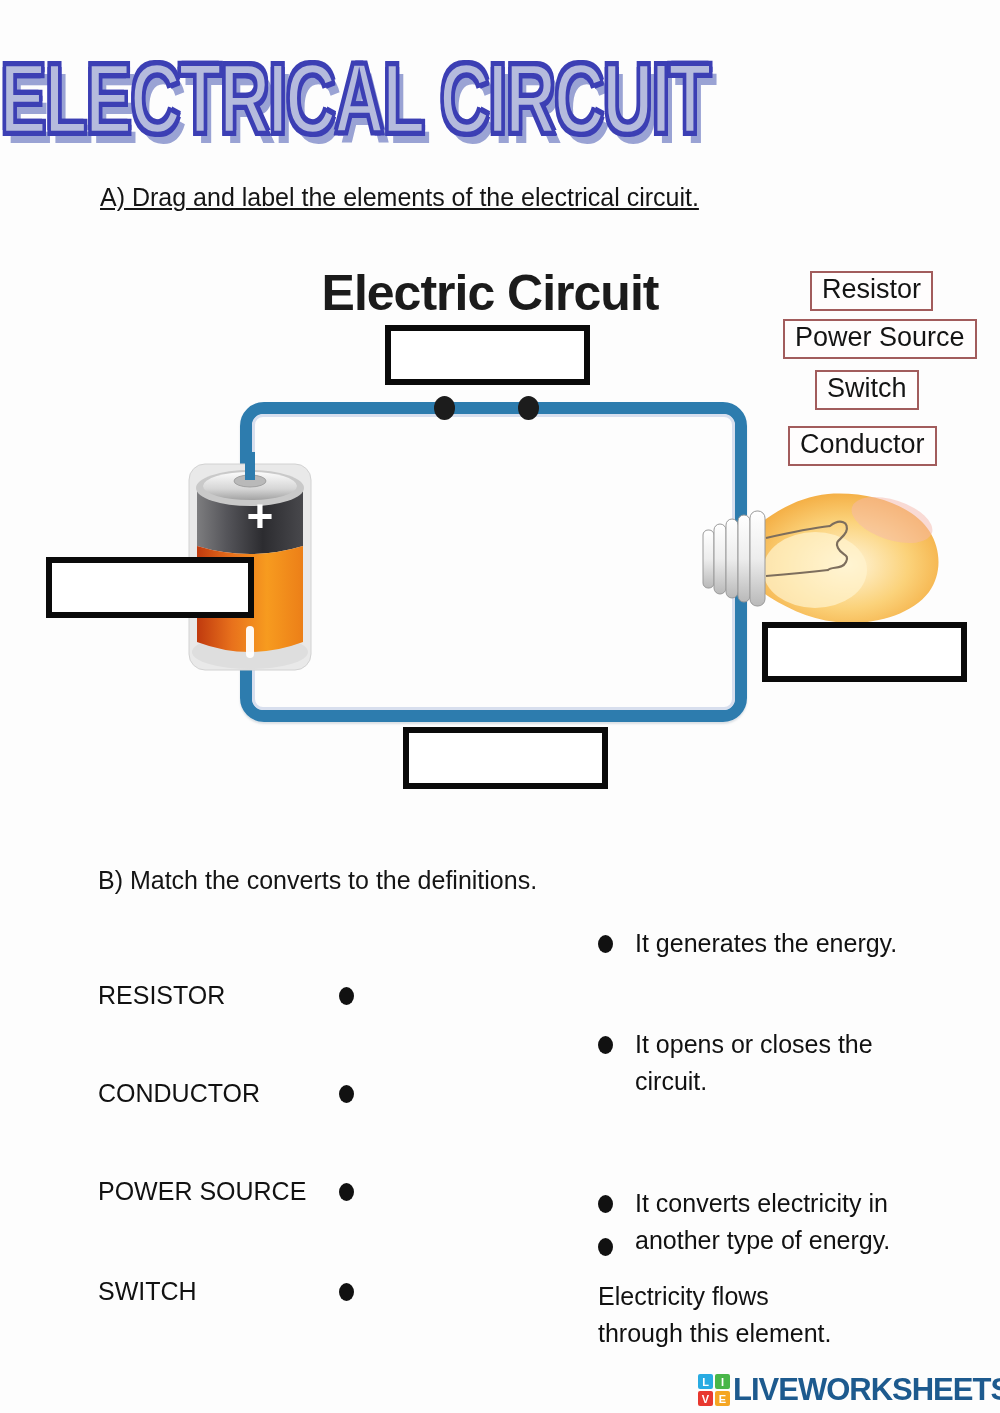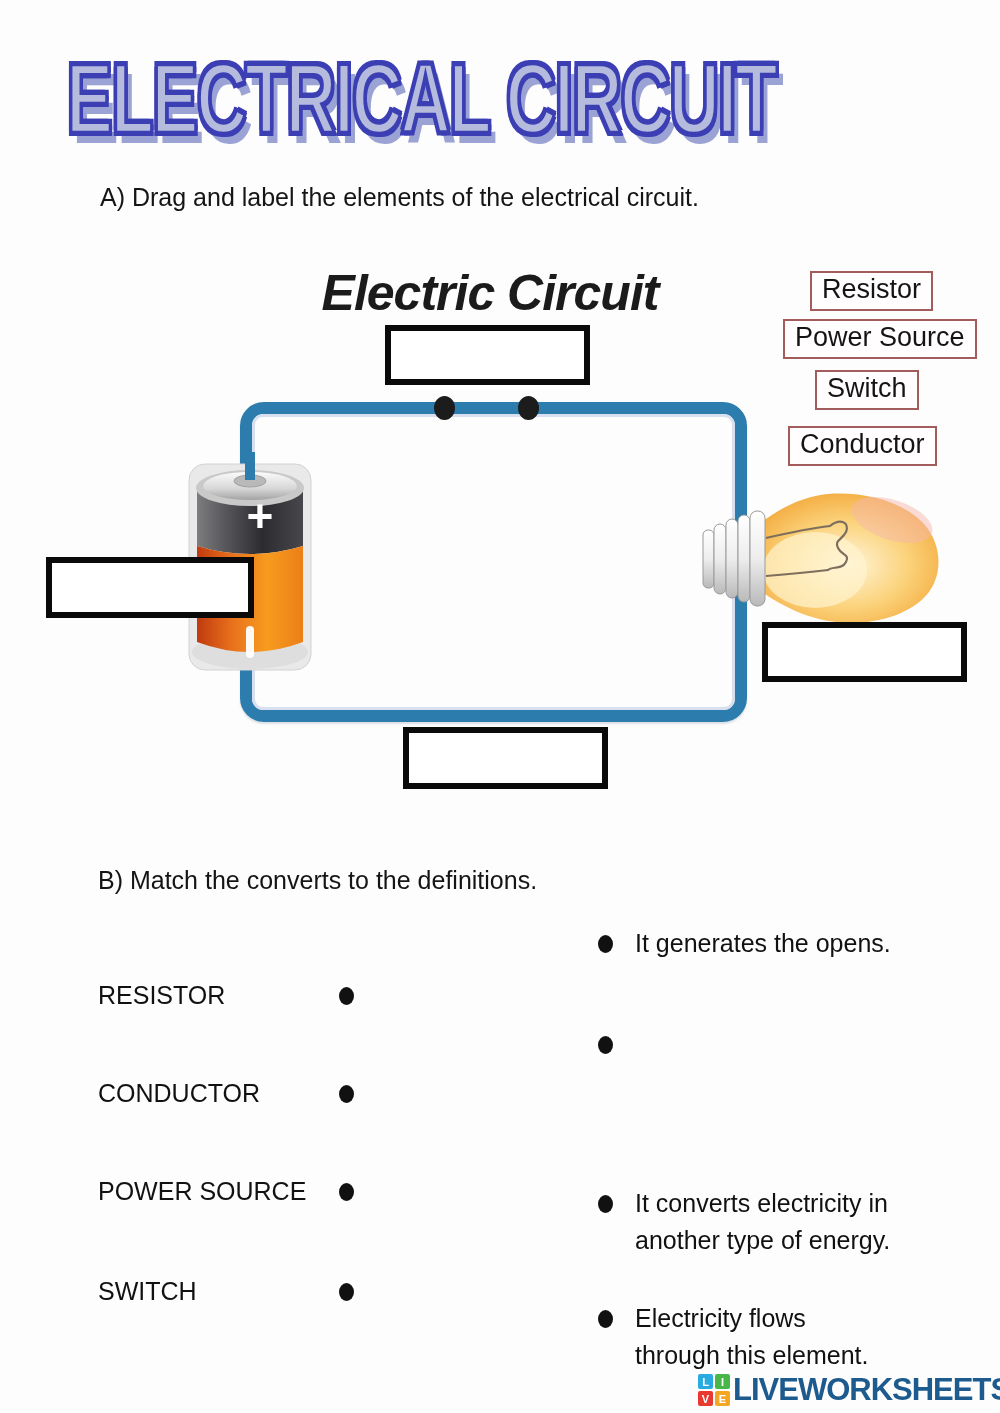--- a/index.html
+++ b/index.html
@@ -3,44 +3,44 @@
 <meta charset="utf-8">
 <style>
   * { margin:0; padding:0; box-sizing:border-box; }
   body { background:#ffffff; font-family:"Liberation Sans", sans-serif; }
   #page {
     position:relative; width:1000px; height:1413px; margin:0 auto;
     background:#fdfdfd; overflow:hidden;
   }
 
   
-  #title-wrap { position:absolute; top:42px; left:0; width:842px; text-align:center; }
+  #title-wrap { position:absolute; top:42px; left:0; width:842px; text-align:left; }
   #title-wordart {
     display:inline-block;
     font-size:70px; font-weight:bold; letter-spacing:-2px;
     color:#b5bbdd;
     -webkit-text-stroke:3px #3c3fb4;
     text-shadow:
       -2px -2px 0 #3c3fb4, 2px -2px 0 #3c3fb4,
       -2px 2px 0 #3c3fb4, 2px 2px 0 #3c3fb4,
       6px 7px 0 #9aa3d4;
     transform:scaleY(1.42); transform-origin:top center;
     white-space:nowrap;
   }
 
   .section-heading {
     position:absolute; left:100px; font-size:25px; color:#151515;
   }
-  #section-a-heading { top:183px; }
+  #section-a-heading { top:183px;text-decoration:underline; }
   #section-b-heading { top:866px; left:98px; }
 
   
   #diagram-title {
     position:absolute; left:240px; top:264px; width:500px; text-align:center;
-    font-size:50px; font-weight:bold; letter-spacing:-1px; color:#1b1b1b;font-style:italic;
+    font-size:50px; font-weight:bold; letter-spacing:-1px; color:#1b1b1b;
   }
 
   #circuit-wire {
     position:absolute; left:240px; top:402px; width:507px; height:320px;
     border:12px solid #2d7cae; border-radius:24px; z-index:1;
     box-shadow:0 2px 2px rgba(120,140,160,0.25);
   }
   #circuit-wire .wire-highlight {
     position:absolute; inset:0; border:3px solid #d8dfee; border-radius:11px;
   }
@@ -89,21 +89,21 @@
 
   .def-row {
     position:absolute; left:598px; width:380px; display:flex; gap:22px;
     font-size:25px; line-height:37px; color:#111;
   }
   .def-row .match-dot { margin-top:10px; }
   .def-text { white-space:pre-line; }
   #def-generates { top:925px; }
   #def-opens     { top:1026px; }
   #def-converts  { top:1165px;margin-top:20px; }
-  #def-flows     { top:1300px; }
+  #def-flows     { top:1228px;flex-direction:column; }
 
   
   #footer-brand {
     position:absolute; left:698px; top:1372px; display:flex; align-items:center; z-index:6;
   }
   #logo-grid {
     display:grid; grid-template-columns:15px 15px; grid-template-rows:15px 15px;
     gap:2px; margin-right:3px;
   }
   .logo-cell {
@@ -224,24 +224,26 @@
     <span>POWER SOURCE</span>
     <span class="match-dot"></span>
   </div>
   <div id="term-switch" class="term-row">
     <span>SWITCH</span>
     <span class="match-dot"></span>
   </div>
 
   <div id="def-generates" class="def-row">
     <span class="match-dot"></span>
-    <span class="def-text">It generates the opens.</span>
+    <span class="def-text">It generates the energy.</span>
   </div>
   <div id="def-opens" class="def-row">
     <span class="match-dot"></span>
+    <span class="def-text">It opens or closes the
+circuit.</span>
   </div>
   <div id="def-converts" class="def-row">
     <span class="match-dot"></span>
     <span class="def-text">It converts electricity in
 another type of energy.</span>
   </div>
   <div id="def-flows" class="def-row">
     <span class="match-dot"></span>
     <span class="def-text">Electricity flows
 through this element.</span>

